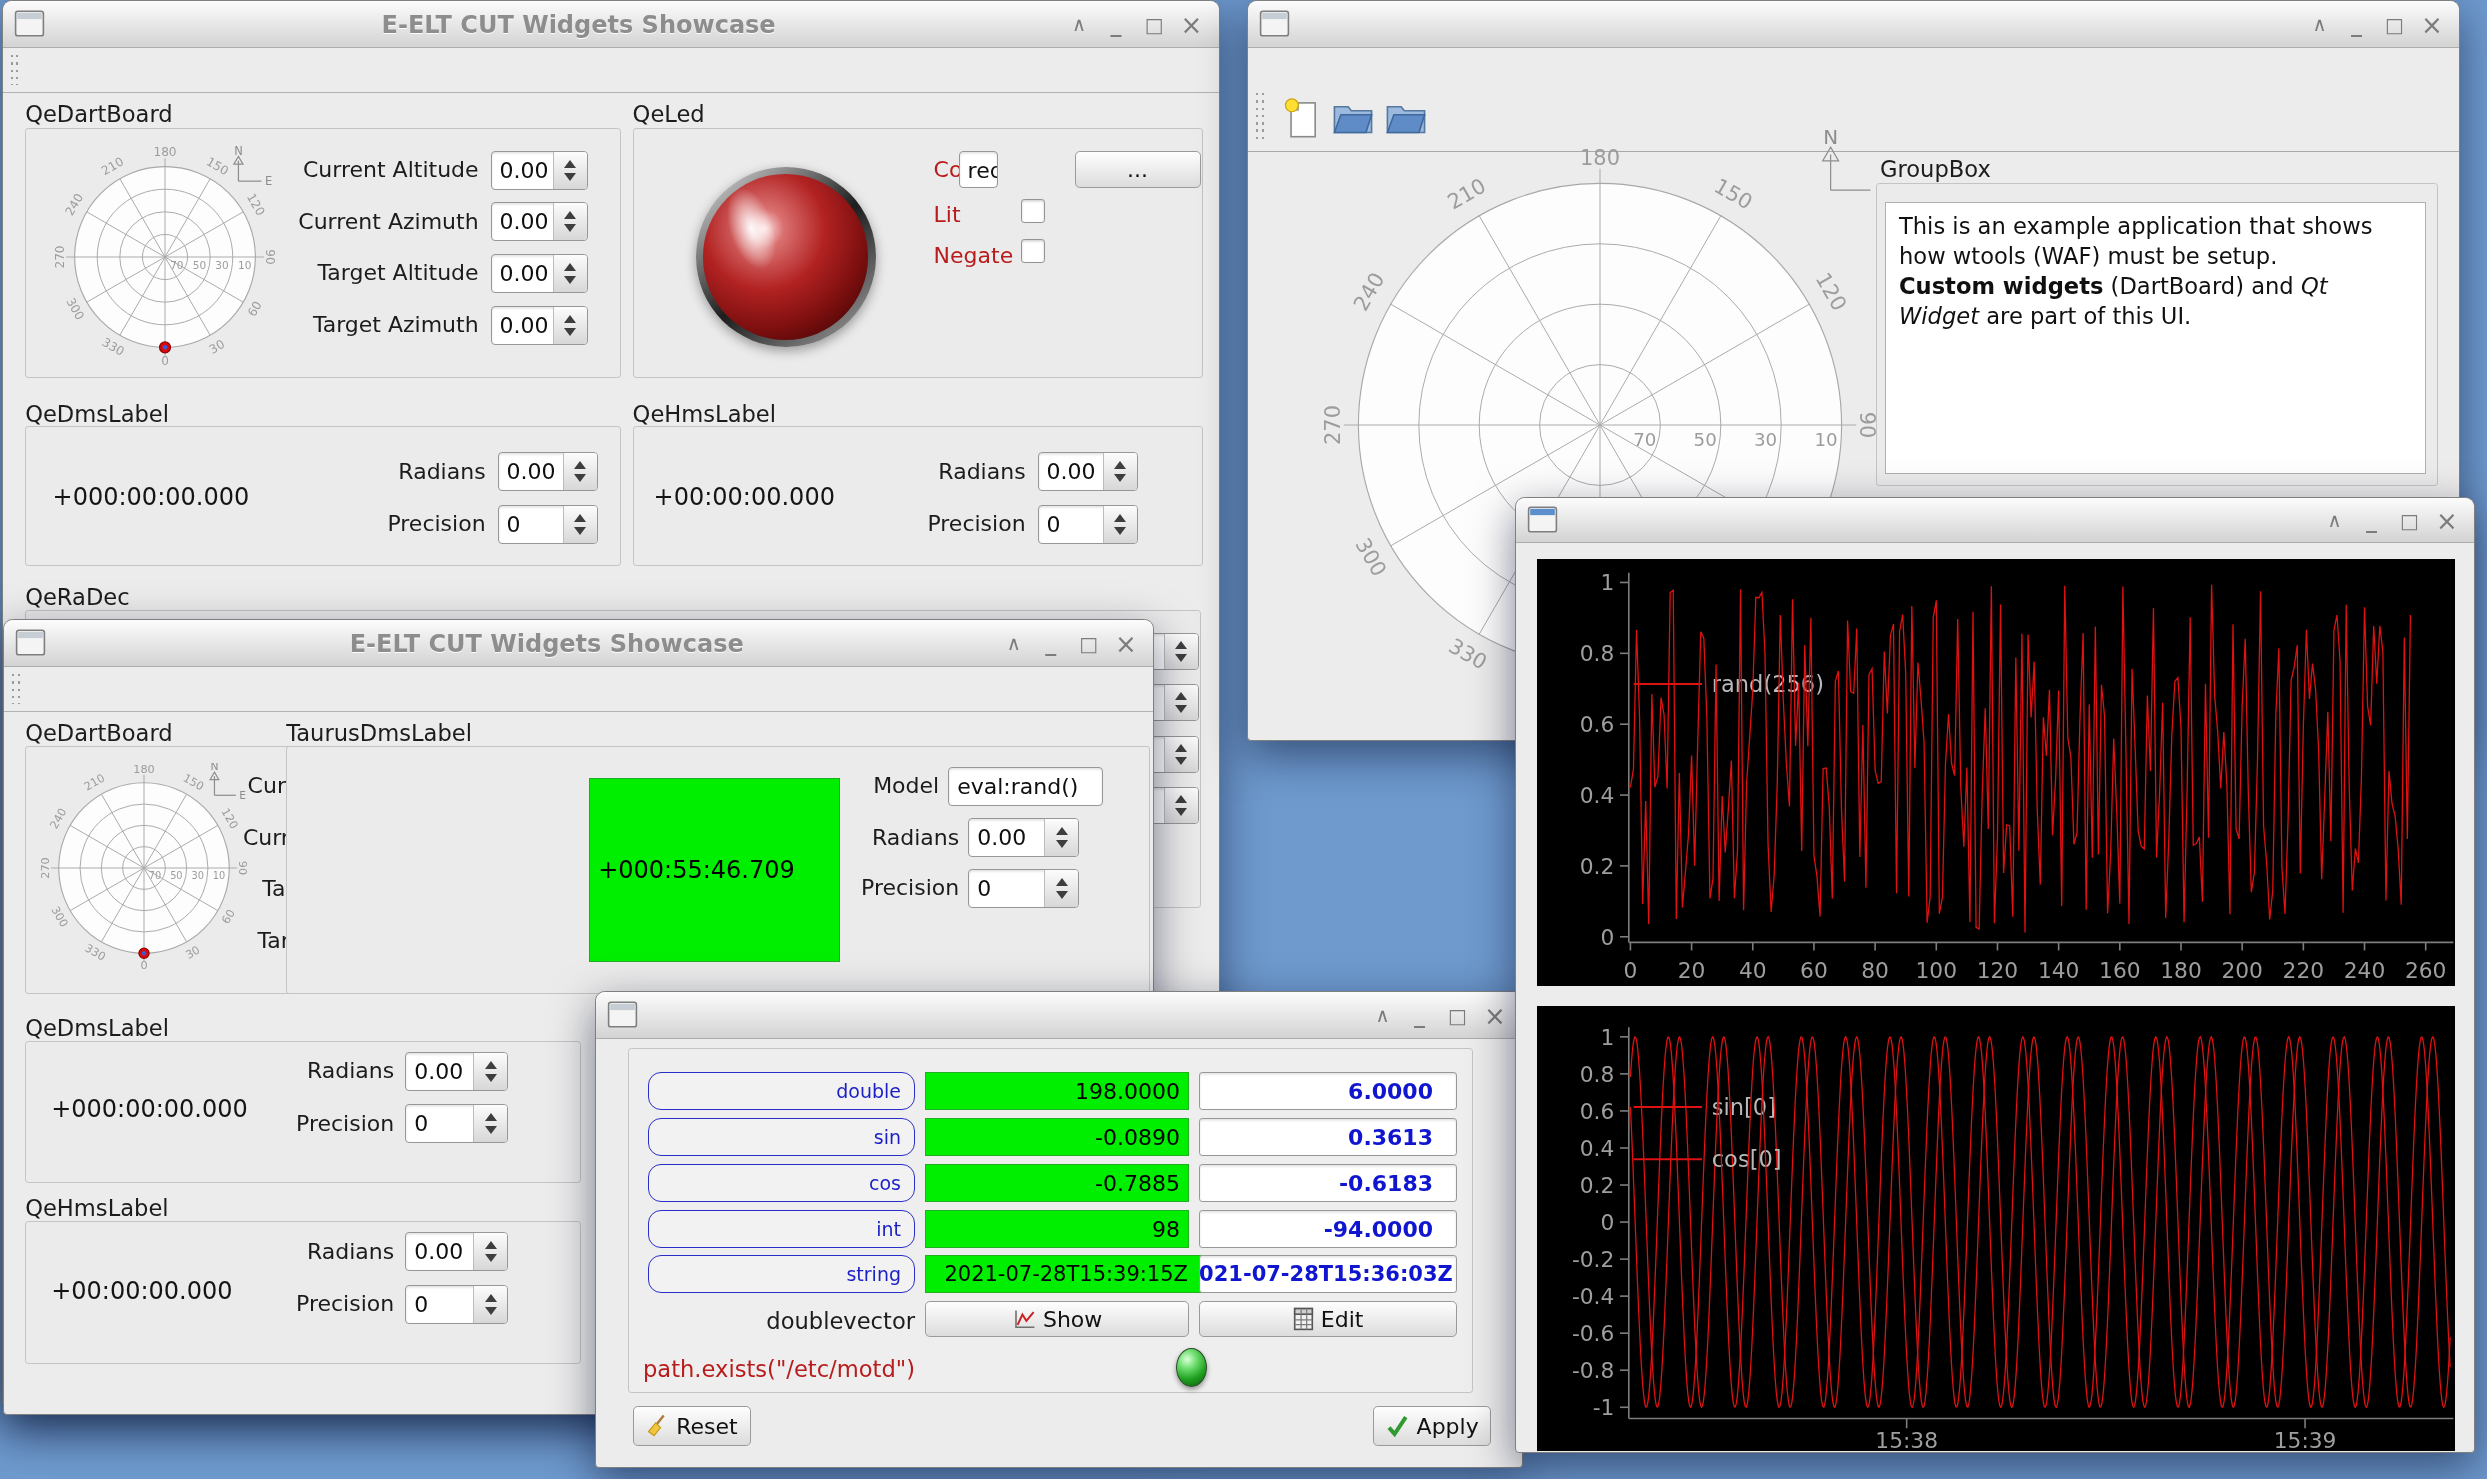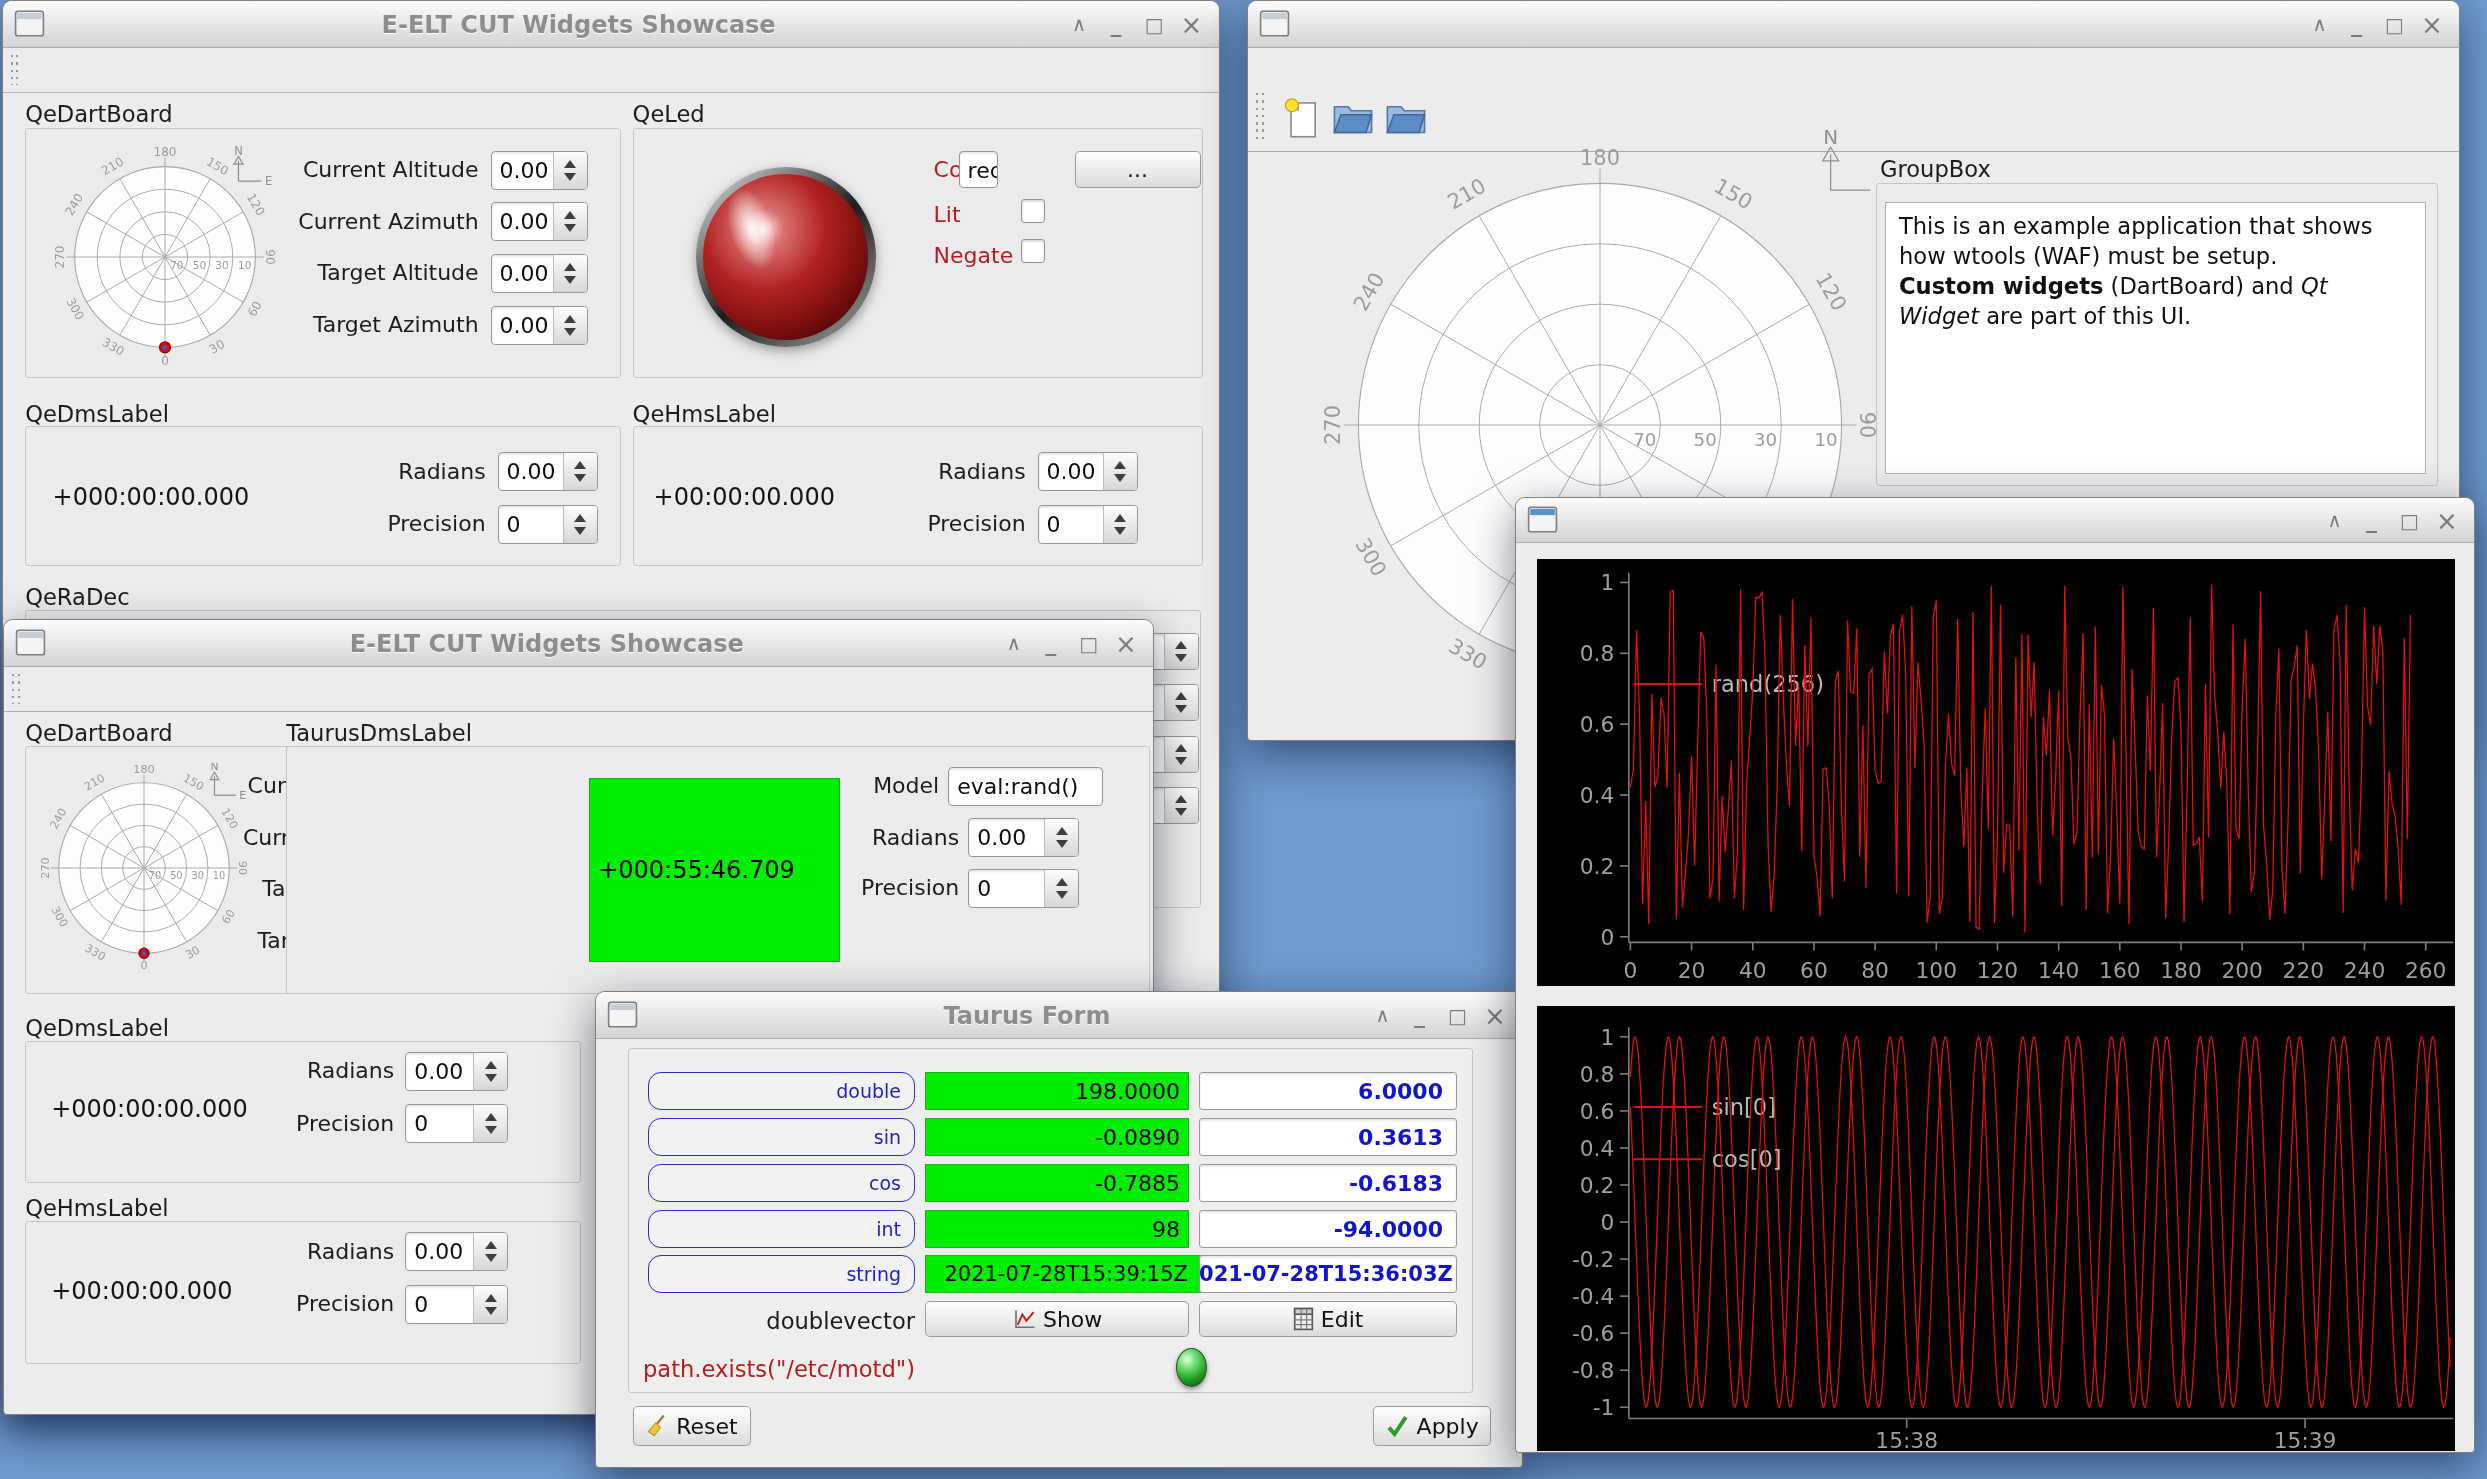--- a/index.html
+++ b/index.html
@@ -27,21 +27,21 @@
 .spin-b{width:34px;border-left:0.8px solid #bcbcbc;background:linear-gradient(#fcfcfc,#d7d7d7);display:flex;flex-direction:column;align-items:center;justify-content:center;gap:5.6px;border-radius:0 3.2px 3.2px 0}
 .tri-up{width:0;height:0;border-left:6.4px solid transparent;border-right:6.4px solid transparent;border-bottom:8px solid #3e3e3e}
 .tri-dn{width:0;height:0;border-left:6.4px solid transparent;border-right:6.4px solid transparent;border-top:8px solid #3e3e3e}
 .field{position:absolute;background:#fff;border:0.8px solid #979797;border-radius:4px;box-shadow:inset 0 1.6px 2.4px rgba(0,0,0,.12);font-size:22px;padding:5.6px 0 0 8px;white-space:nowrap;overflow:hidden;color:#0f0f0f}
 .chk{position:absolute;width:24px;height:24px;background:#fff;border:0.8px solid #929292;border-radius:3.2px;box-shadow:inset 0 1.6px 2.4px rgba(0,0,0,.18)}
 .btn{position:absolute;display:flex;align-items:center;justify-content:center;gap:7.3px;background:linear-gradient(#fefefe,#dcdcdc);border:0.8px solid #9a9a9a;border-radius:4.8px;font-size:22px;color:#111}
 .dmsval{position:absolute;font-size:24px;color:#141414;white-space:nowrap}
 .greenbox{position:absolute;background:#00ee00;border:0.8px solid #21ad21;display:flex;align-items:center;font-size:24px;color:#000;padding-left:8px;white-space:nowrap}
 .t-lab{position:absolute;border:1.6px solid #2a2ec9;border-radius:13px;display:flex;align-items:center;justify-content:flex-end;padding-right:13px;font-size:19px;color:#1b1fc6;background:#f2f2f2;white-space:nowrap}
 .t-green{position:absolute;background:#00ee00;border:0.8px solid #22b022;display:flex;align-items:center;justify-content:flex-end;padding-right:8px;font-size:22px;color:#000;white-space:nowrap;overflow:hidden}
-.t-white{position:absolute;background:#fff;border:0.8px solid #979797;border-radius:3.2px;box-shadow:inset 0 1.6px 2.4px rgba(0,0,0,.12);display:flex;align-items:center;justify-content:flex-end;padding-right:13px;font-size:22px;font-weight:bold;color:#1016cf;white-space:nowrap;overflow:hidden}
+.t-white{position:absolute;background:#fff;border:0.8px solid #979797;border-radius:3.2px;box-shadow:inset 0 1.6px 2.4px rgba(0,0,0,.12);display:flex;align-items:center;justify-content:flex-end;padding-right:23px;font-size:22px;font-weight:bold;color:#1016cf;white-space:nowrap;overflow:hidden}
 .menubar{position:absolute;left:0;right:0;top:47px;height:39px;border-bottom:0.8px solid #c6c6c6}
 .menu-item{position:absolute;top:0;height:39px;display:flex;align-items:center;font-size:22.6px;padding:0 4.8px}
 .menu-item u{text-underline-offset:4px}
 .mtoolbar{position:absolute;left:0;right:0;top:85px;height:66px;border-bottom:0.8px solid #a9a9a9}
 .descbox{position:absolute;background:#ffffff;border:0.8px solid #b0b0b0;padding:8px 13px;font-size:22.6px;line-height:30px;color:#101010}
 .chartpanel{position:absolute;background:#000}
 .ledring{position:absolute;border-radius:50%;background:linear-gradient(140deg,#e9e9e9 0%,#1d1d1d 52%,#a9a9a9 100%);box-shadow:0 4px 11.3px rgba(0,0,0,.35)}
 .ledred{position:absolute;inset:7.3px;border-radius:50%;background:radial-gradient(circle at 37% 33%,#ffe3e3 0%,#da7070 13%,#b22222 40%,#7d0f0f 66%,#400404 90%)}
 .ledhl{position:absolute;left:19%;top:11%;width:24%;height:46%;border-radius:50%;background:radial-gradient(ellipse at center,rgba(255,255,255,.95) 0%,rgba(255,255,255,0) 72%);transform:rotate(-18deg)}
 .ledgreen{position:absolute;border-radius:50%;background:radial-gradient(circle at 35% 28%,#dbffdb 0%,#6fdf6f 28%,#1f9e1f 62%,#0a5c0a 100%);border:1.6px solid #2c4a2c;box-shadow:0 2.4px 4.8px rgba(0,0,0,.4)}
@@ -479,21 +479,20 @@
   </div>
 
   <div class="win" style="left:595px;top:991px;width:928px;height:477px;z-index:4">
     <div class="tb">
       <span class="tb-icon">
         <svg width="31" height="27" viewBox="0 0 38 34">
             <rect x="1.5" y="1.5" width="35" height="31" rx="3" fill="#f4f4f4" stroke="#7e7e7e" stroke-width="2"></rect>
             <rect x="3.5" y="3.5" width="31" height="8" fill="#c7cdd4"></rect>
           </svg>
       </span>
-      <span class="tb-title">Taurus Form</span>
       <span class="ctrl c-shade">∧</span>
       <span class="ctrl c-min">_</span>
       <span class="ctrl c-max">□</span>
       <span class="ctrl c-close">×</span>
     </div>
     <div class="gbox" style="left:32px;top:56px;width:845px;height:345px;background:#eeeeee"></div>
 
     <div class="t-lab" style="left:52px;top:80px;width:267px;height:38px">
         <span>double</span>
       </div>

